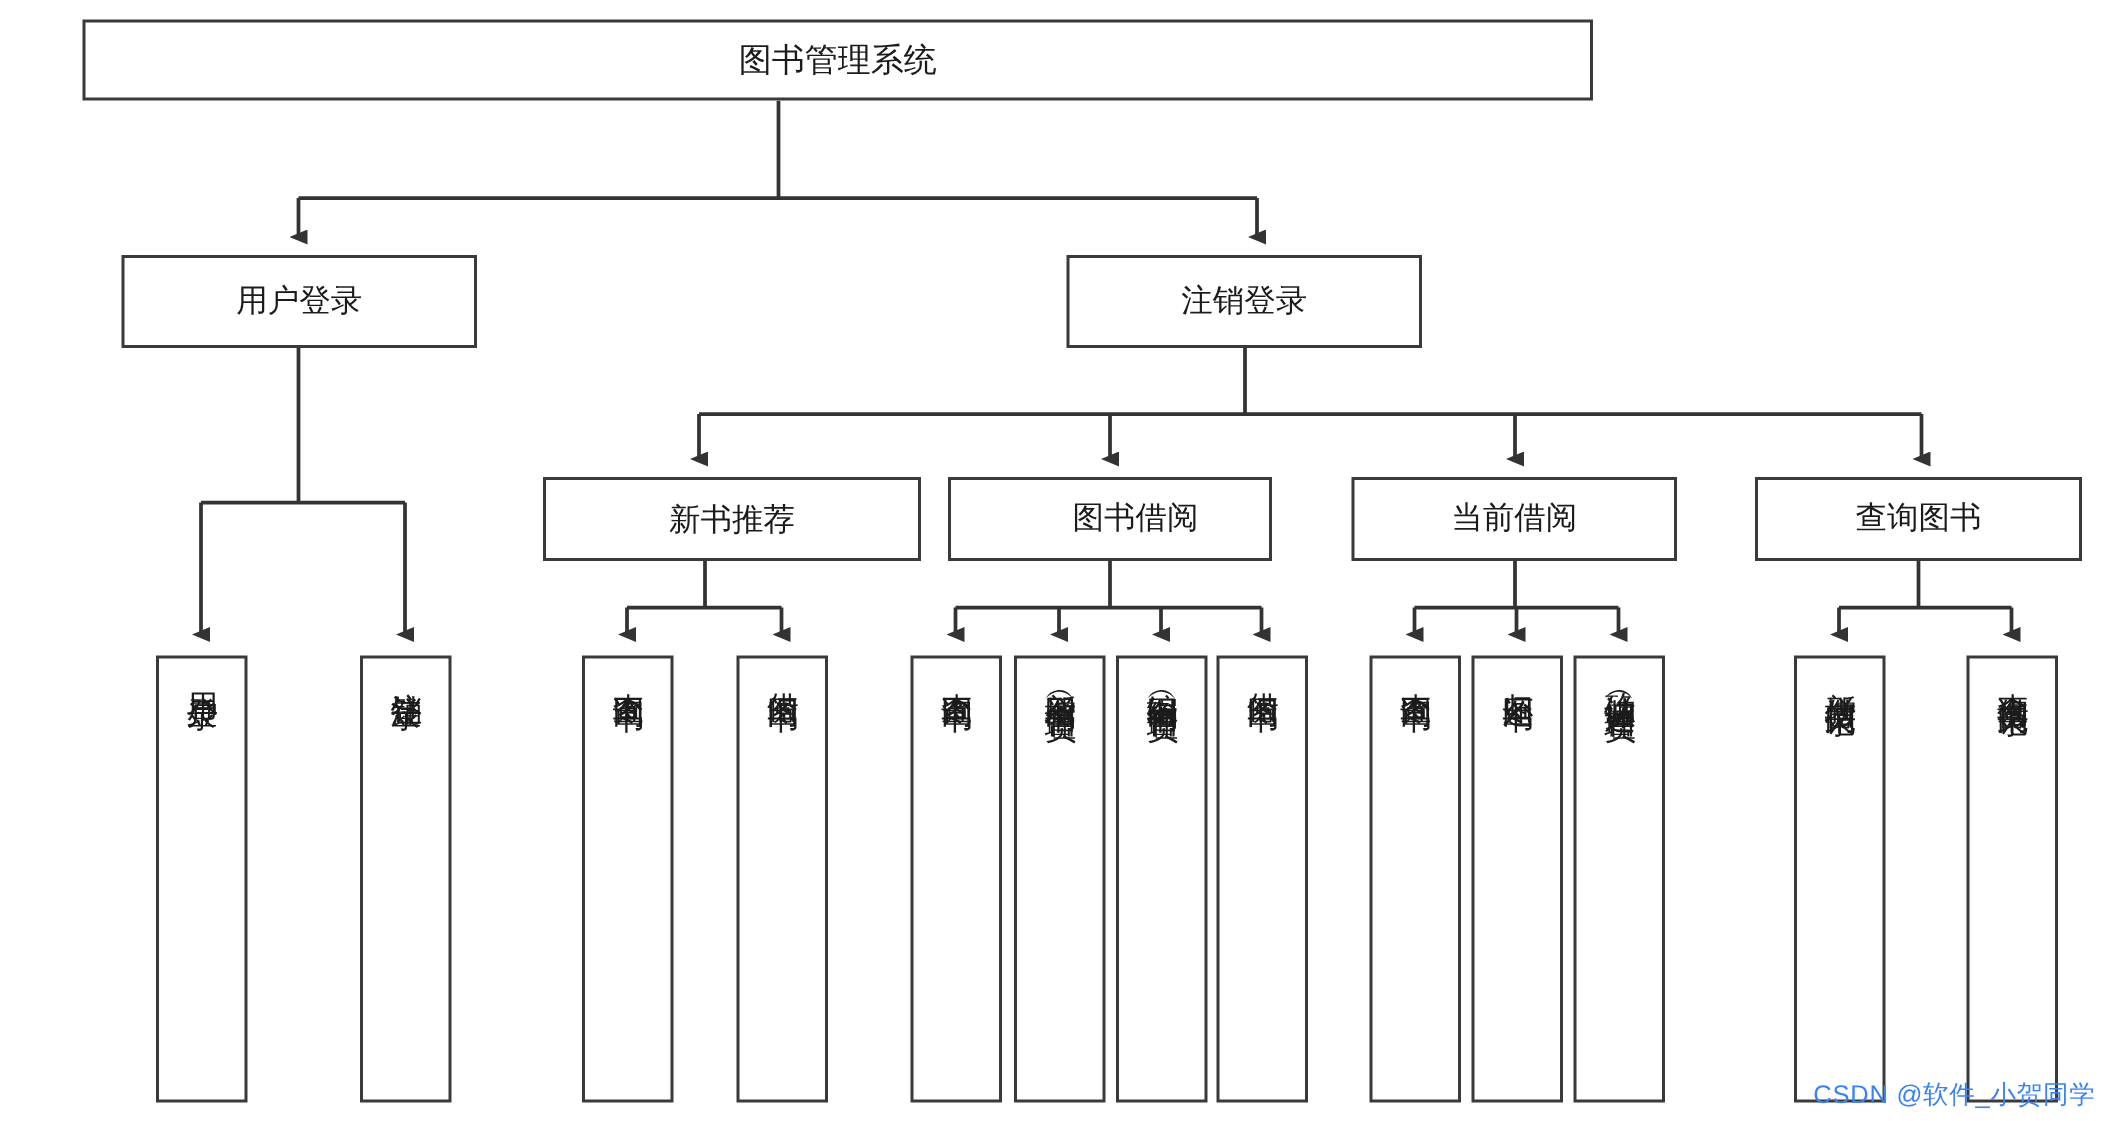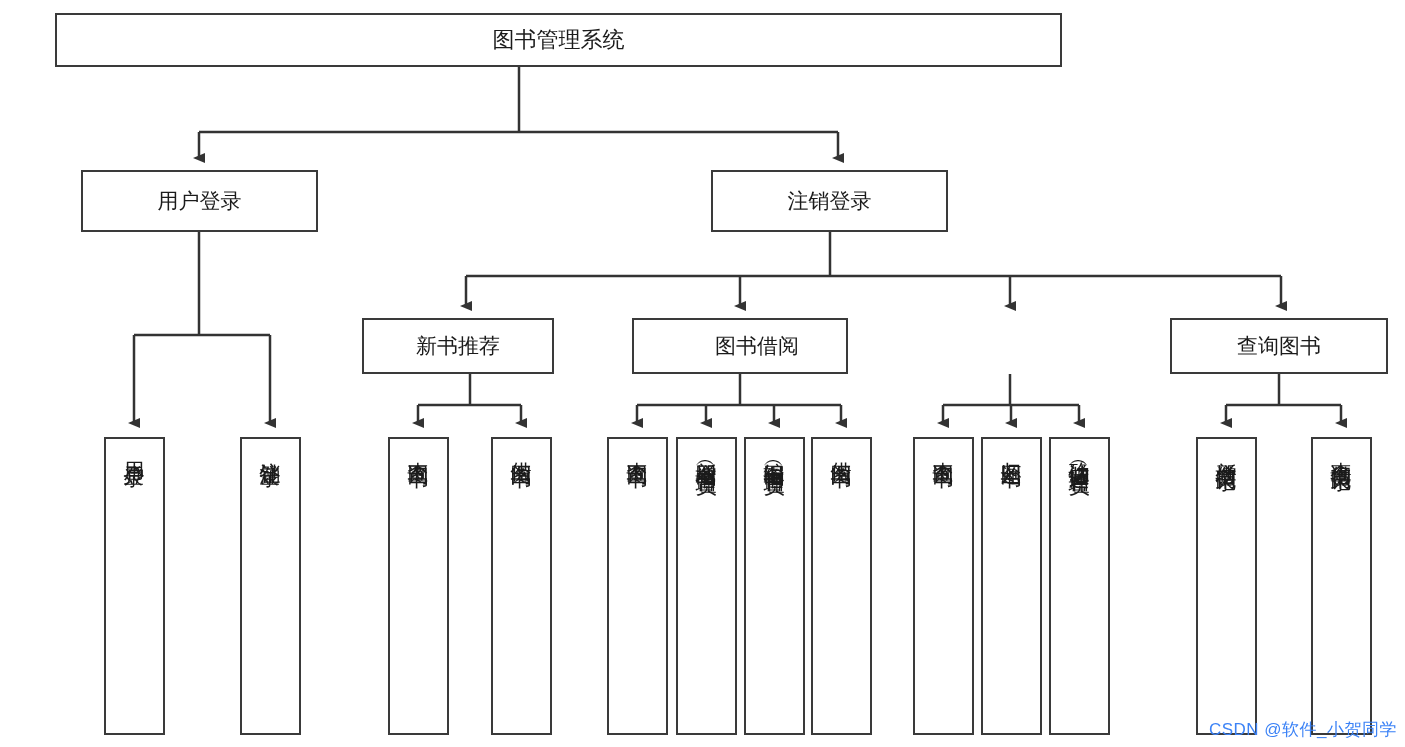--- a/index.html
+++ b/index.html
@@ -134,28 +134,31 @@
   </div>
 
   <div class="node horiz" style="left:81px; top:170px; width:237px; height:62px;">
     <span class="label">用户登录</span>
   </div>
 
   <div class="node horiz" style="left:711px; top:170px; width:237px; height:62px;">
     <span class="label">注销登录</span>
   </div>
 
-  <div class="node horiz" style="left:362px; top:318px; width:192px; height:56px;font-family:Liberation Serif, serif;">
+  <div class="node horiz" style="left:362px; top:318px; width:252px; height:56px;font-family:Liberation Serif, serif;">
     <span class="label">新书推荐</span>
   </div>
 
   <div class="node horiz" style="left:632px; top:318px; width:216px; height:56px;padding-left:34px;">
     <span class="label">图书借阅</span>
   </div>
 
+  <div class="node horiz" style="left:901px; top:318px; width:217px; height:56px;">
+    <span class="label">当前借阅</span>
+  </div>
 
   <div class="node horiz" style="left:1170px; top:318px; width:218px; height:56px;">
     <span class="label">查询图书</span>
   </div>
 
   <div class="node vert" style="left:104px; top:437px; width:61px; height:298px;">
     <span class="label">用户登录</span>
   </div>
 
   <div class="node vert" style="left:240px; top:437px; width:61px; height:298px;">

